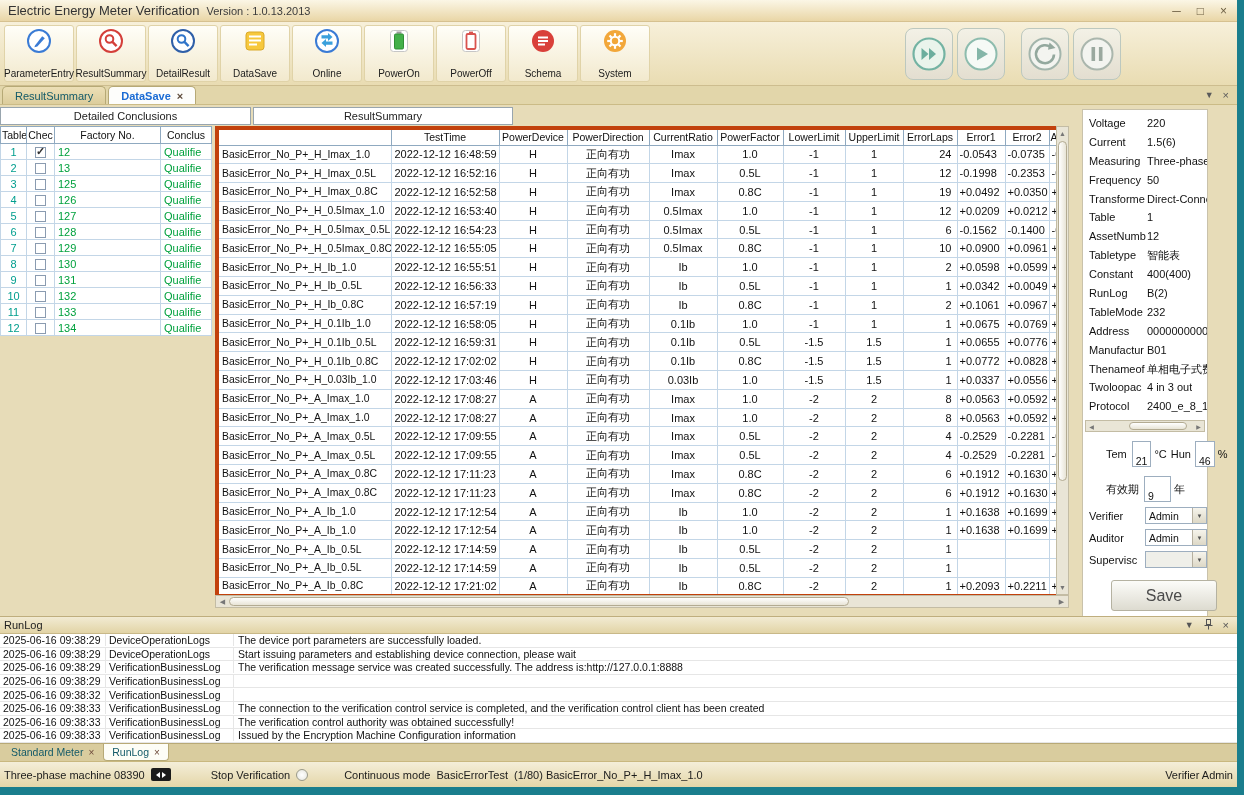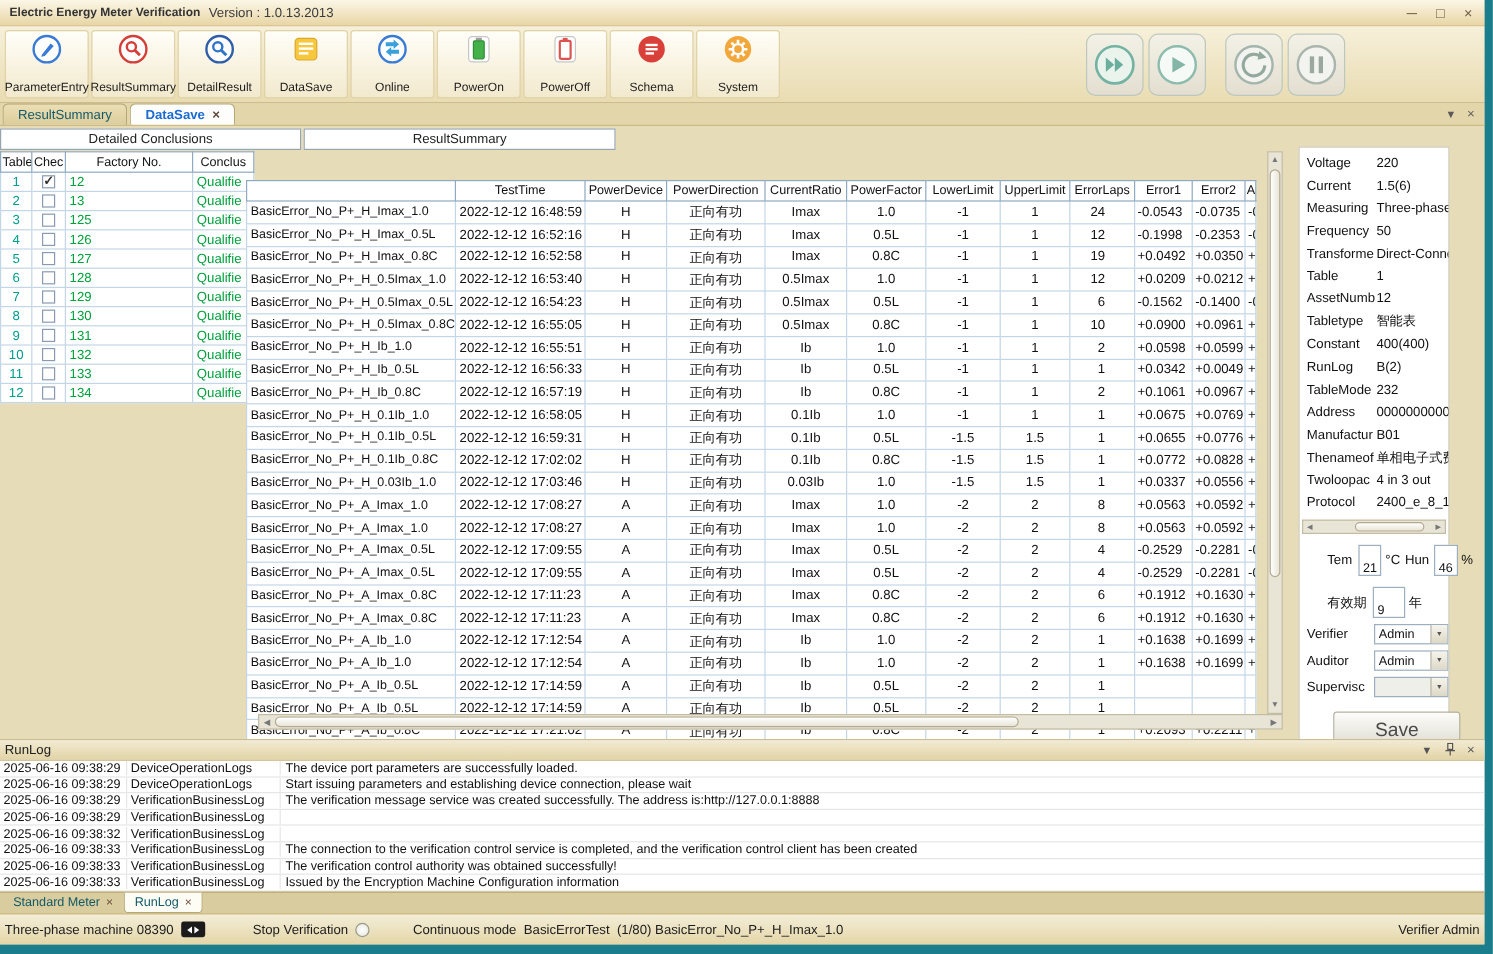--- a/index.html
+++ b/index.html
@@ -4,21 +4,21 @@
 <style>
   * { margin:0; padding:0; box-sizing:border-box; }
   html,body { width:1244px; height:795px; overflow:hidden; }
   body { background:#1a7e8d; font-family:"Liberation Sans", sans-serif; position:relative; }
   .window { position:absolute; left:0; top:0; width:1237px; height:787px; background:#e7dcb8; }
 
   
   .titlebar { position:absolute; top:0; left:0; width:100%; height:22px;
     background:linear-gradient(#fbf6e6,#e9d6a6); border-bottom:1px solid #d6c190;
     display:flex; align-items:center; padding:0 8px; }
-  .title { font-size:10px; font-weight:bold; color:#333; }
+  .title { font-size:13px; font-weight:normal; color:#333; }
   .version { font-size:11px; color:#3c3c3c; margin-left:7px; }
   .win-controls { margin-left:auto; display:flex; gap:16px; margin-right:2px; color:#6e6044; font-size:12px; }
   .win-controls span { cursor:default; }
 
   
   .toolbar { position:absolute; top:22px; left:0; width:100%; height:64px;
     background:linear-gradient(#f7f0da,#e9dcb2); border-bottom:1px solid #cdbd8f;
     display:flex; align-items:center; padding:2px 4px; }
   .tbtn { width:70px; height:57px; margin-right:2px; background:linear-gradient(#fffef8,#f2e9cd);
     border:1px solid #e0d3a8; border-radius:3px; display:flex; flex-direction:column;
@@ -54,39 +54,39 @@
 
   #leftgrid { left:0; top:21px; width:211px; border:1px solid #7f9cb5; }
   #leftgrid td { height:16px; }
   #leftgrid td.num { text-align:center; color:#009e8e; padding:0 1px; }
   #leftgrid td.fact { color:#00a13d; }
   #leftgrid td.conc { color:#00a13d; }
   #leftgrid td.chk { text-align:center; }
   .cbx { display:inline-block; width:11px; height:11px; border:1px solid #8a9bb0; background:#fff; position:relative; vertical-align:middle; }
   .cbx[data-checked="true"]::after { content:"✓"; position:absolute; left:0; top:-3px; font-size:11px; font-weight:bold; color:#333; }
 
-  #midgrid { left:205px; top:21px; width:841px; border:1px solid #c2410c;margin-top:24px; }
+  #midgrid { left:215px; top:21px; width:841px; border:4px solid #c2410c; }
   #midgrid td { height:18.8px; text-align:center; }
   #midgrid td:nth-child(1) { text-align:left; font-size:10.4px; }
   #midgrid td:nth-child(2) { text-align:left; }
-  #midgrid td:nth-child(9) { text-align:right; padding-right:24px; }
+  #midgrid td:nth-child(9) { text-align:right; padding-right:5px; }
   #midgrid td:nth-child(10), #midgrid td:nth-child(11), #midgrid td:nth-child(12) { text-align:left; padding:0 2px; }
 
   
   .vscroll { position:absolute; left:1056px; top:21px; width:13px; height:469px;
     background:#e9e5d6; border:1px solid #c3bca4; display:flex; flex-direction:column; }
   .vscroll .arr { height:13px; display:flex; align-items:center; justify-content:center; font-size:7px; color:#777; }
   .vscroll .thumb { margin:1px; flex:0 0 340px; background:linear-gradient(90deg,#ffffff,#e8e4d6); border:1px solid #b3ab92; border-radius:5px; }
   .hscroll { position:absolute; left:215px; top:490px; width:854px; height:13px;
     background:#e9e5d6; border:1px solid #c3bca4; display:flex; align-items:center; }
   .hscroll .arr { width:13px; text-align:center; font-size:7px; color:#777; }
   .hscroll .thumb { height:9px; width:620px; background:linear-gradient(#ffffff,#e8e4d6); border:1px solid #b3ab92; border-radius:5px; }
 
   
-  .rightpanel { position:absolute; left:1082px; top:17px; width:126px; height:509px; background:#fff; border:1px solid #c9c2ab; }
+  .rightpanel { position:absolute; left:1082px; top:4px; width:126px; height:509px; background:#fff; border:1px solid #c9c2ab; }
   .props { padding-top:4px; }
   .prop-row { display:flex; height:18.9px; line-height:18.9px; font-size:11px; padding-left:6px; white-space:nowrap; overflow:hidden; }
   .plabel { width:58px; flex:0 0 58px; overflow:hidden; color:#111; }
   .pvalue { color:#111; overflow:hidden; }
   .prop-scroll { margin:4px 2px 0 2px; height:12px; background:#e9e5d6; border:1px solid #c3bca4; display:flex; align-items:center; }
   .prop-scroll .arr { width:11px; text-align:center; font-size:6px; color:#777; }
   .prop-scroll .thumb { height:8px; width:58px; margin-left:32px; background:linear-gradient(#ffffff,#e8e4d6); border:1px solid #b3ab92; border-radius:4px; }
   .ctrl-row { display:flex; align-items:center; font-size:11px; color:#111; padding-left:6px; margin-top:9px;margin-left:17px; }
   .ctrl-row .box { height:17px; border:1px solid #9daebf; background:#fff; font-size:10.5px; padding:12px 3px; line-height:15px; }
   .box.small { width:27px; }

